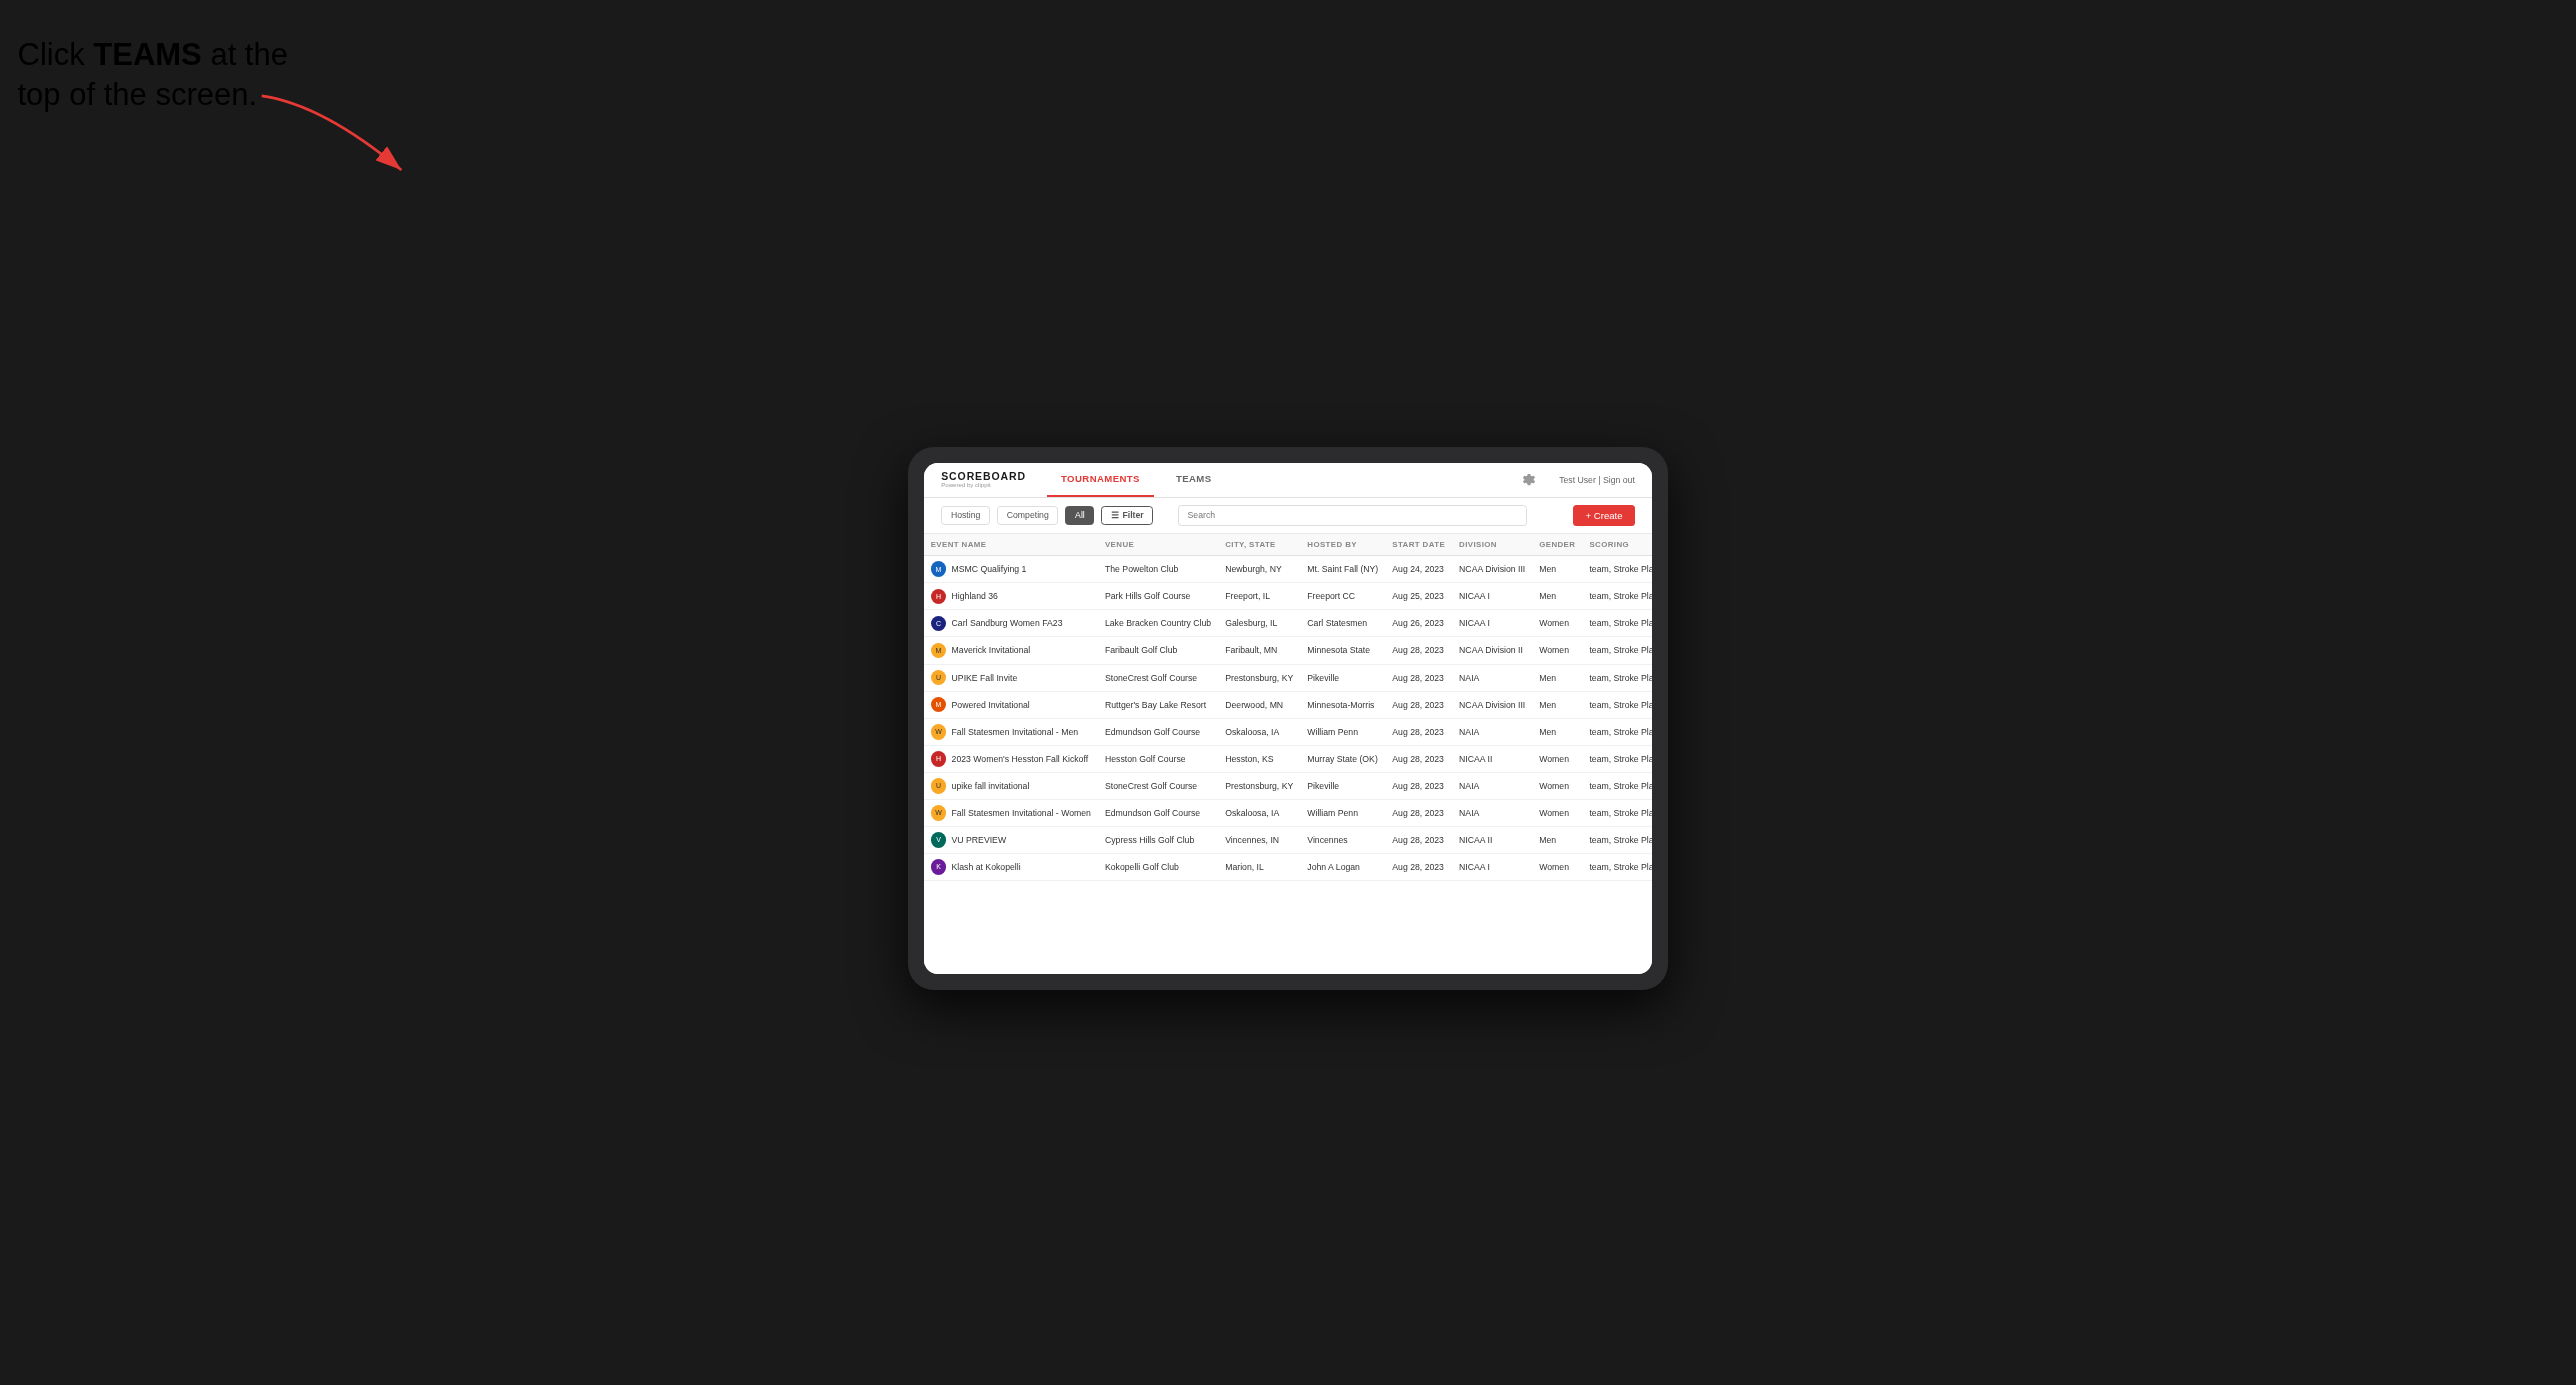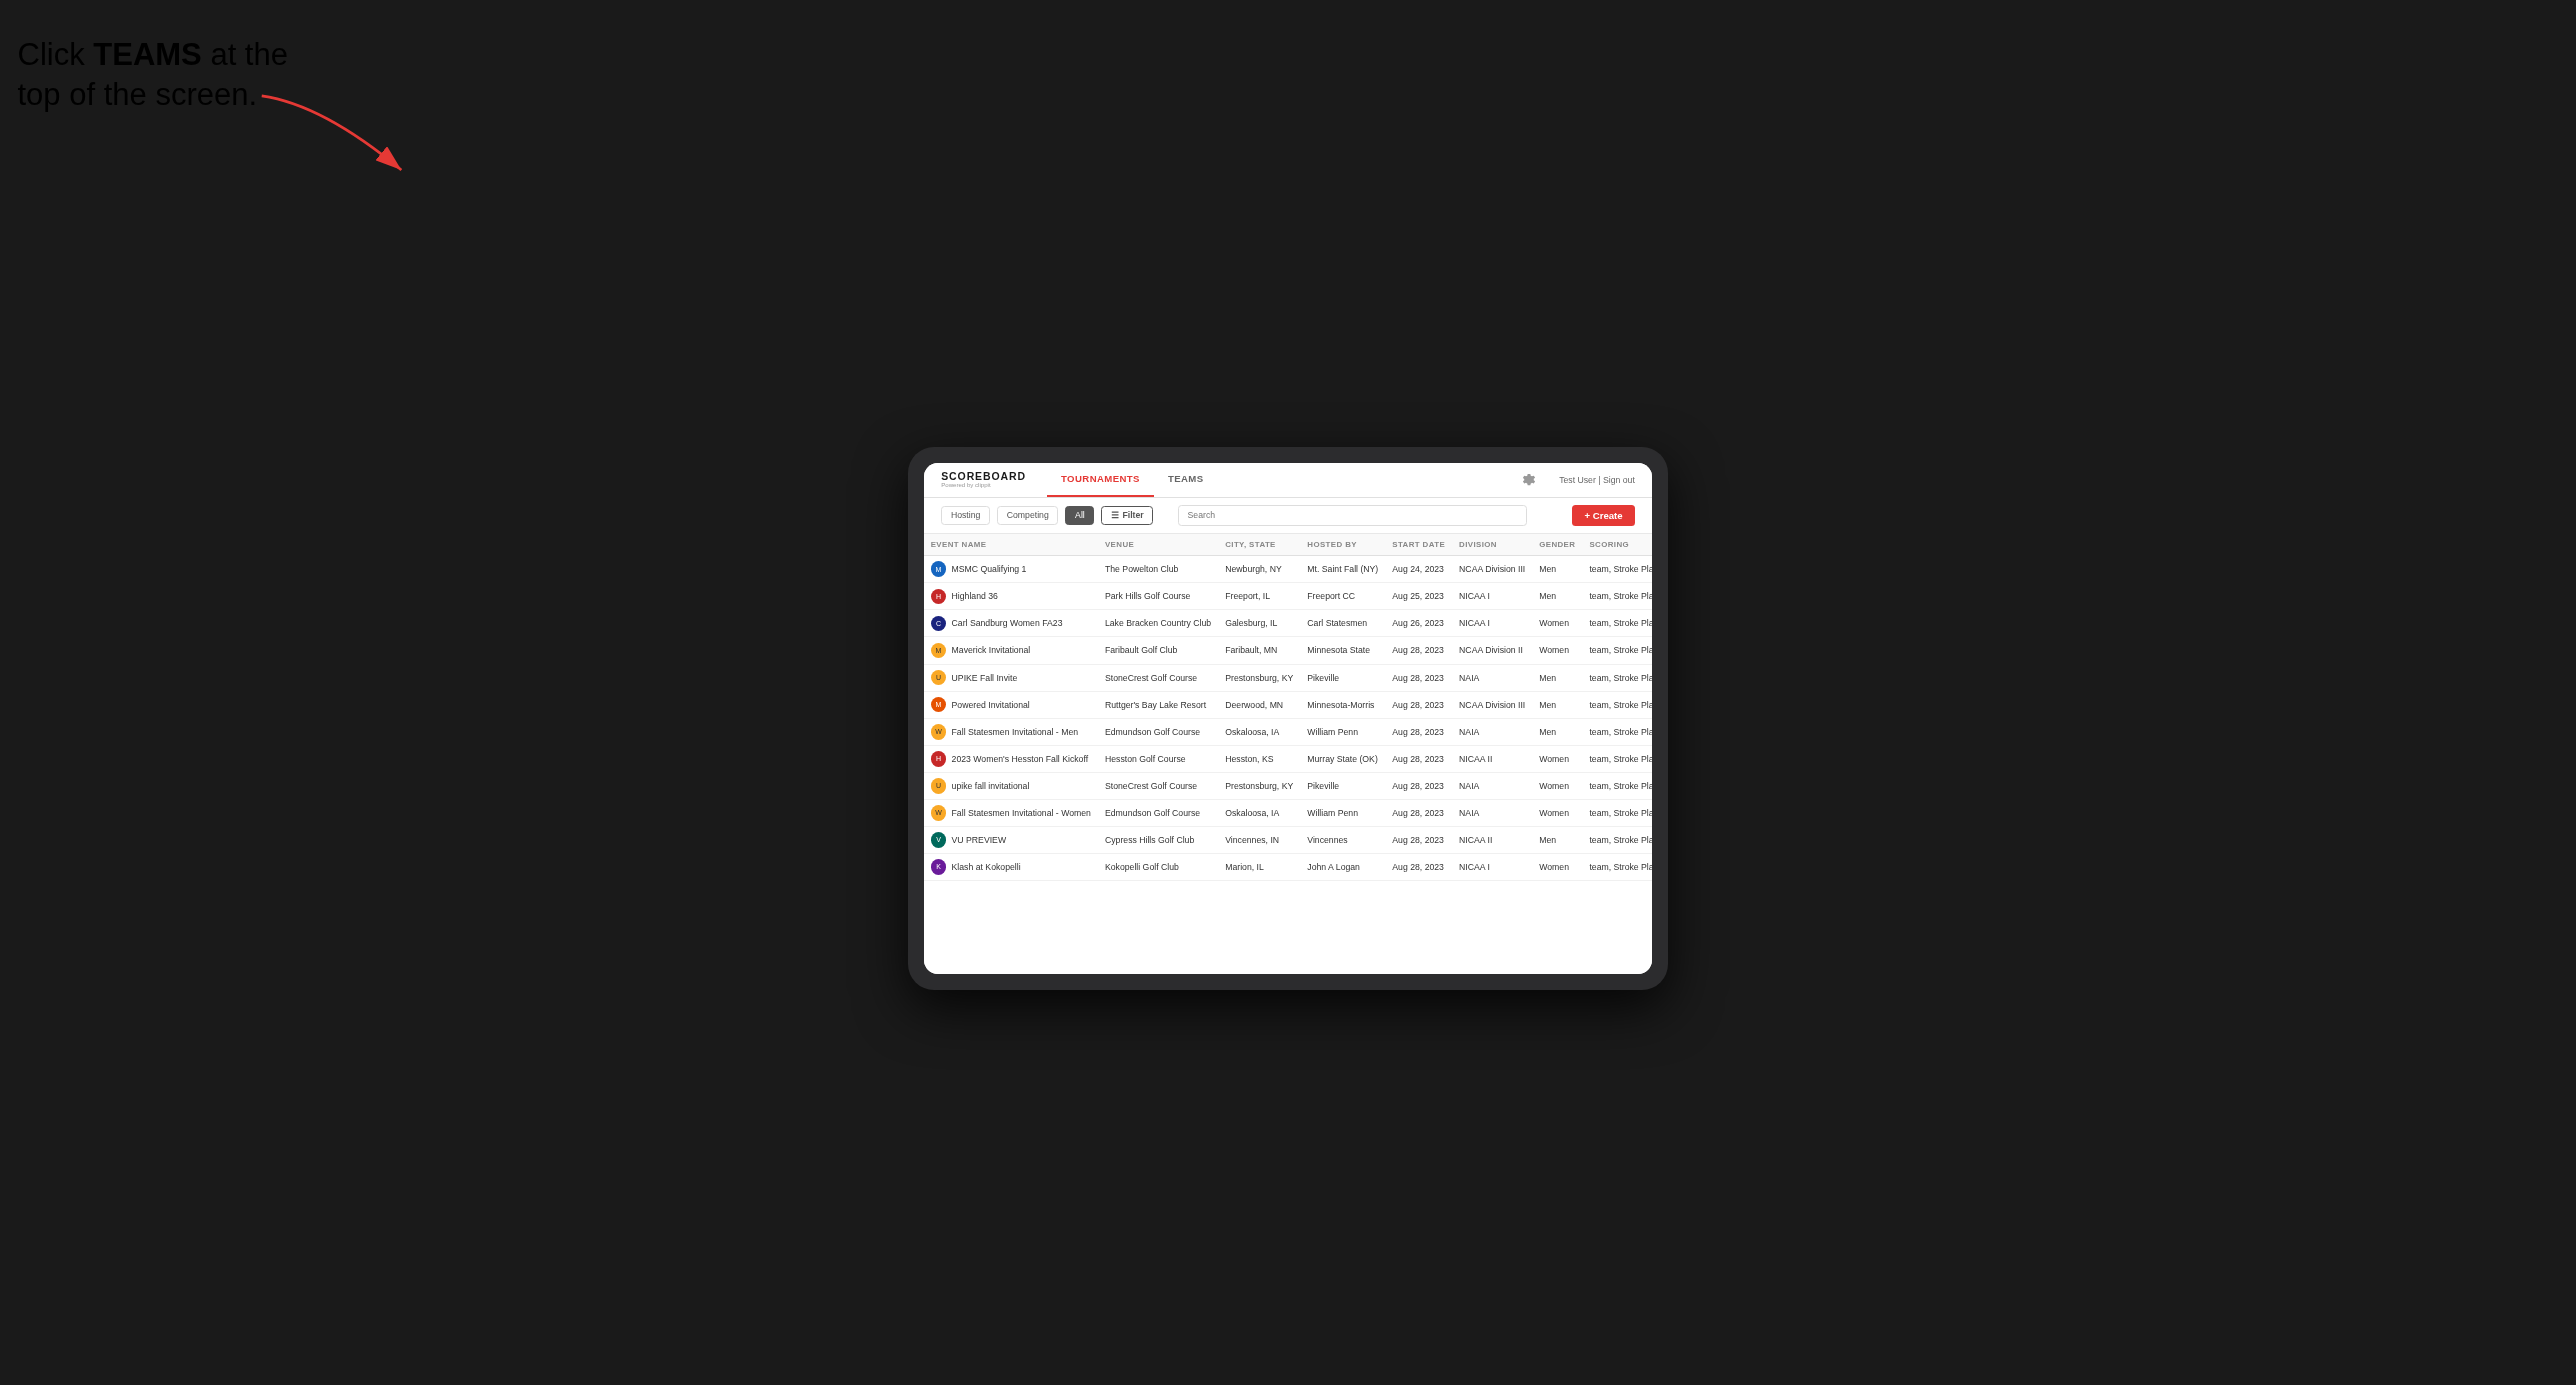--- a/index.html
+++ b/index.html
@@ -82,21 +82,21 @@
     .logo-subtitle {
       font-size: 6.1px;
       color: #999;
       line-height: 1;
       margin-top: 0.9px;
     }
 
     .nav-tabs {
       display: flex;
       align-items: center;
-      gap: 0;
+      gap: 8px;
       height: 100%;
     }
 
     .nav-tab {
       padding: 0 14px;
       height: 100%;
       display: flex;
       align-items: center;
       font-size: 9.6px;
       font-weight: 600;
@@ -188,21 +188,21 @@
     }
 
     .create-btn {
       margin-left: auto;
       padding: 5.2px 12.2px;
       background: #e53935;
       color: #fff;
       border: none;
       border-radius: 3.5px;
       font-size: 9.6px;
-      font-weight: 700;
+      font-weight: 400;
       cursor: pointer;
       display: flex;
       align-items: center;
       gap: 3.5px;
       text-align: right;
     }
 
     
     .table-container {
       flex: 1;

